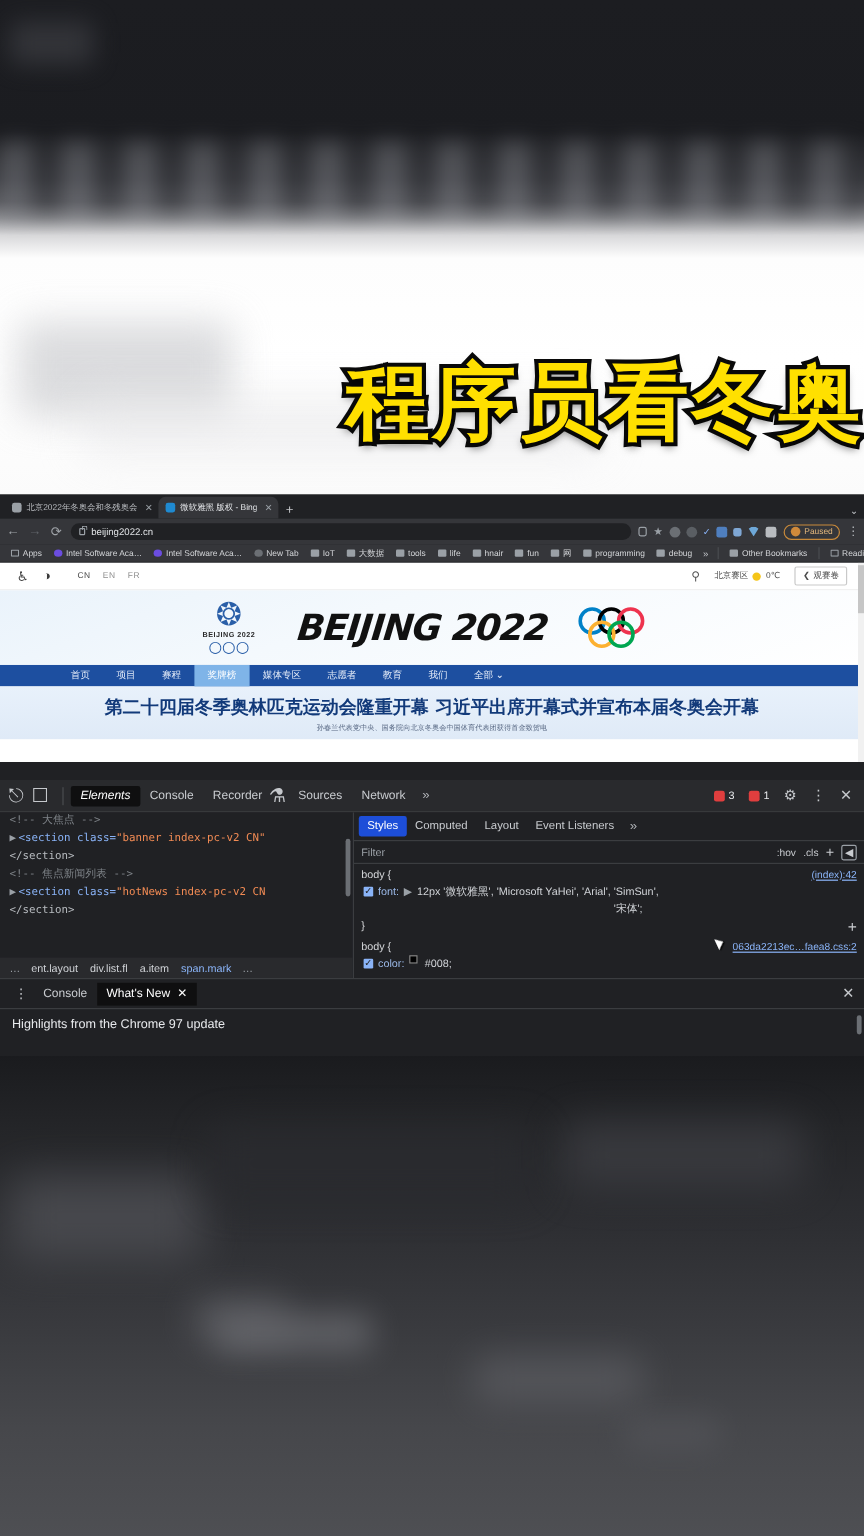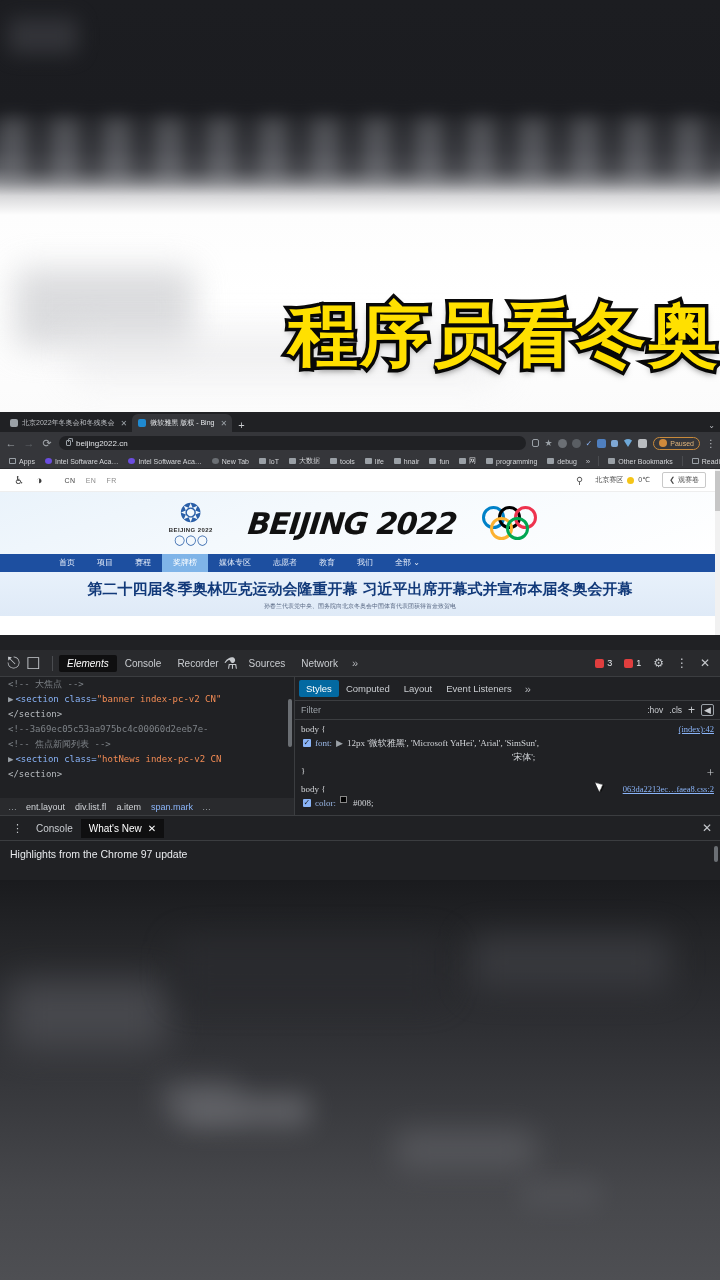--- a/index.html
+++ b/index.html
@@ -178,28 +178,28 @@
   .tg { color:#8ab4f8; }
   .av { color:#f28b54; }
   .punct { color:#b8bcc0; }
   .dom-hscroll { position:absolute; left:4px; bottom:3px; width:255px; height:4px; background:#3a3c40; border-radius:2px; }
   .dom-hscroll i { display:block; width:170px; height:4px; background:#6b6f74; border-radius:2px; }
   .dom-vscroll { position:absolute; right:2px; top:22px; width:4px; height:48px; background:#6b6f74; border-radius:2px; }
 
   .styles-pane { flex:1; background:#202124; border-left:1px solid #3b3d40; position:relative; }
   .st-tabs { height:24px; display:flex; align-items:center; padding-left:4px; border-bottom:1px solid #3b3d40; }
   .st-tab { font-size:9.5px; color:#c9ccd0; padding:3px 7px; border-radius:2px; }
-  .st-tab.active { background:#0369a1; color:#fff; }
+  .st-tab.active { background:#1d4ed8; color:#fff; }
   .st-filter { height:19px; display:flex; align-items:center; padding:0 6px;
                border-bottom:1px solid #3b3d40; gap:6px; }
   .st-filter .fl { font-size:9px; color:#9aa0a6; flex:1; }
   .st-filter .ctl { font-size:8.5px; color:#c9ccd0; }
   .st-filter .plus { font-size:12px; color:#c9ccd0; }
   .st-filter .panelic { font-size:9px; color:#c9ccd0; border:1px solid #9aa0a6; padding:0 2px; border-radius:2px; }
-  .rule { padding:2px 6px; font-family:Liberation Serif, serif;
+  .rule { padding:2px 6px; font-family:Liberation Sans, sans-serif;
           font-size:9px; line-height:14px; position:relative; }
   .sel { color:#d4d6d9; }
   .src { position:absolute; right:6px; top:2px; font-size:8.5px; color:#8ab4f8; text-decoration:underline; }
   .prop-row { display:flex; align-items:flex-start; gap:4px; padding-left:2px; }
   .cb { width:8px;height:8px;background:#8ab4f8;border-radius:1px;flex:0 0 8px;margin-top:3px;position:relative; }
   .cb:after{content:"✓";position:absolute;left:0.5px;top:-3px;font-size:8px;color:#202124;}
   .pname { color:#9bb9e8; }
   .pval { color:#d0d3d7; }
   .arrowtri { color:#9aa0a6; }
   .swatch { display:inline-block;width:7px;height:7px;border:1px solid #888;background:#000;vertical-align:-1px;margin-right:2px; }
@@ -450,21 +450,20 @@
     </div>
 
     <div class="dt-body">
 
       <div class="dom-pane">
         <div class="dom-line indent cmt">&lt;!-- 大焦点 --&gt;</div>
         <div class="dom-line">
           <span class="tri">▶</span><span class="tg">&lt;section class=</span><span class="av">"banner index-pc-v2 CN"</span>
         </div>
         <div class="dom-line punct">&lt;/section&gt;</div>
-        <div class="dom-line indent cmt">&lt;!--3a69ec05c53aa975bc4c00060d2eeb7e-</div>
         <div class="dom-line indent cmt">&lt;!-- 焦点新闻列表 --&gt;</div>
         <div class="dom-line">
           <span class="tri">▶</span><span class="tg">&lt;section class=</span><span class="av">"hotNews index-pc-v2 CN</span>
         </div>
         <div class="dom-line punct">&lt;/section&gt;</div>
         <div class="dom-hscroll">
             <i></i>
           </div>
         <div class="dom-vscroll"></div>
       </div>

